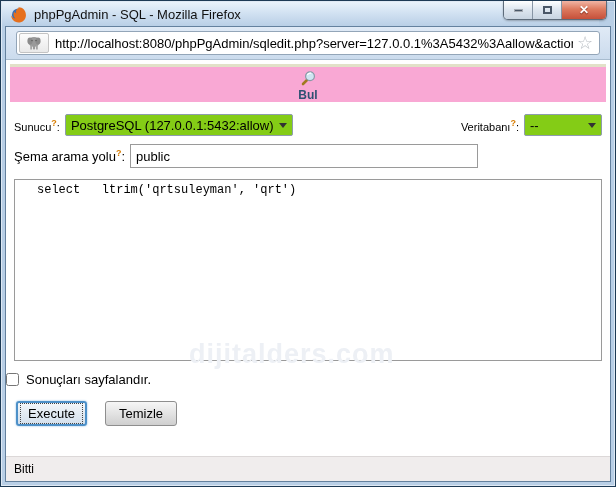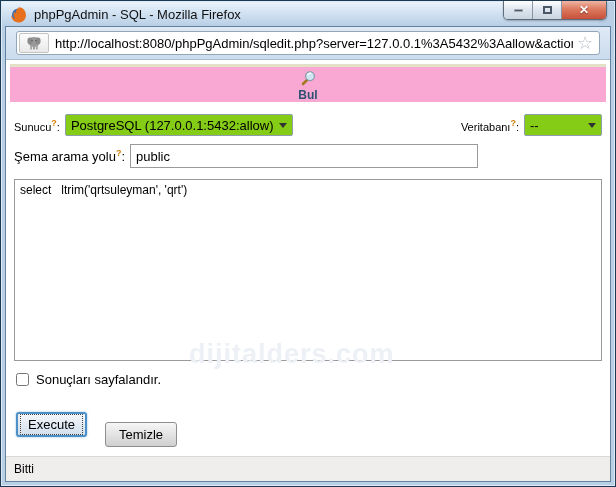--- a/index.html
+++ b/index.html
@@ -78,36 +78,36 @@
   .fselect .arr::after { content:""; border-left:4px solid transparent; border-right:4px solid transparent;
     border-top:5px solid #333; }
   .sel-server { width:228px; }
   .sel-db { width:78px; }
 
   .txt-input { width:348px; height:24px; border:1px solid #9a9a9a; font-size:13px;
     font-family:"Liberation Sans",sans-serif; padding:0 5px; margin-left:5px; outline:none; color:#000; }
 
   
   .sqlbox { display:block; margin:11px 8px 0 8px; width:calc(100% - 16px); height:182px;
-    border:1px solid #9a9a9a; font-family:Liberation Sans, sans-serif; font-size:12px;
-    color:#000; padding:3px 5px; resize:none; outline:none; white-space:pre; overflow:auto; }
-
-  
-  .chk-row { margin:10px 8px 0 10px; display:flex; align-items:center; height:17px; }
+    border:1px solid #9a9a9a; font-family:Liberation Mono, monospace; font-size:12px;
+    color:#000; padding:3px 22px; resize:none; outline:none; white-space:pre; overflow:auto; }
+
+  
+  .chk-row { margin:10px 8px 0 0; display:flex; align-items:center; height:17px; }
   .chk-row input { width:13px; height:13px; margin-right:7px; }
   .chk-row label { font-size:13px; color:#000; }
 
   .btn-row { margin:13px 8px 0 10px; display:flex; align-items:center; gap:18px; }
   .btn { font-family:"Liberation Sans",sans-serif; font-size:13px; color:#000; height:25px;
     border-radius:3px; cursor:pointer; }
   .btn-exec { border:2px solid #4d90c8; background:linear-gradient(#f4f7fa,#e2eaf2 50%,#d4e0ec);
     padding:0 2px; box-shadow:0 0 2px #7fb4e0; }
   .btn-exec .focus-rect { display:inline-block; border:1px dotted #444; padding:2px 7px; }
   .btn-clear { border:1px solid #8e8e8e; background:linear-gradient(#f6f6f6,#e3e3e3 50%,#cfcfcf);
-    padding:0 13px;margin-top:21px; }
+    padding:0 13px; }
 
   
   .statusbar { height:25px; flex:0 0 auto; background:#f0eded; border-top:1px solid #dcd8d8;
     display:flex; align-items:center; padding-left:8px; font-size:12px; color:#000; }
 
   
   .watermark { position:absolute; left:188px; top:338px; z-index:5; pointer-events:none;
     font-size:27px; font-weight:bold; letter-spacing:1px; color:#edf0f5;
     font-family:"Liberation Sans",sans-serif; }
 </style>

